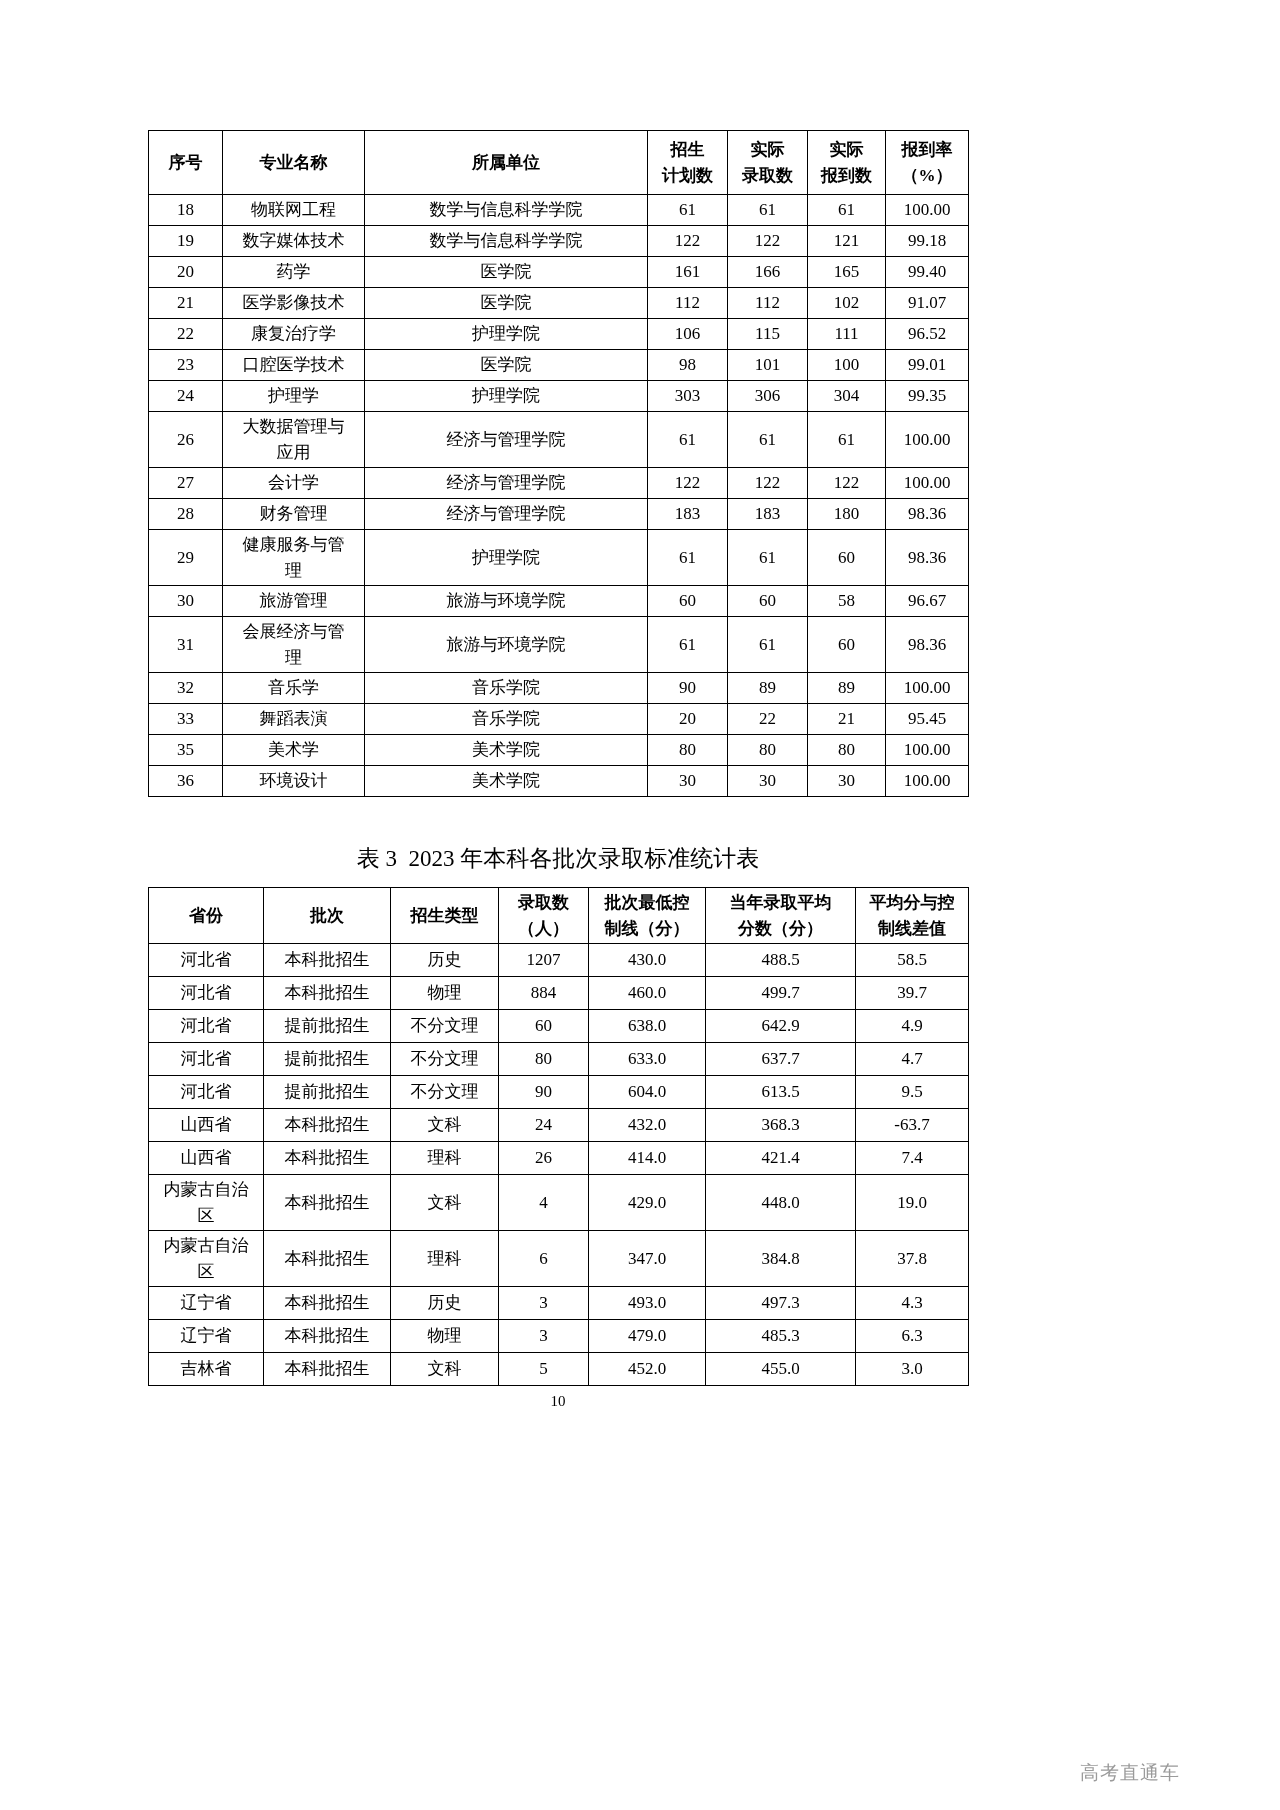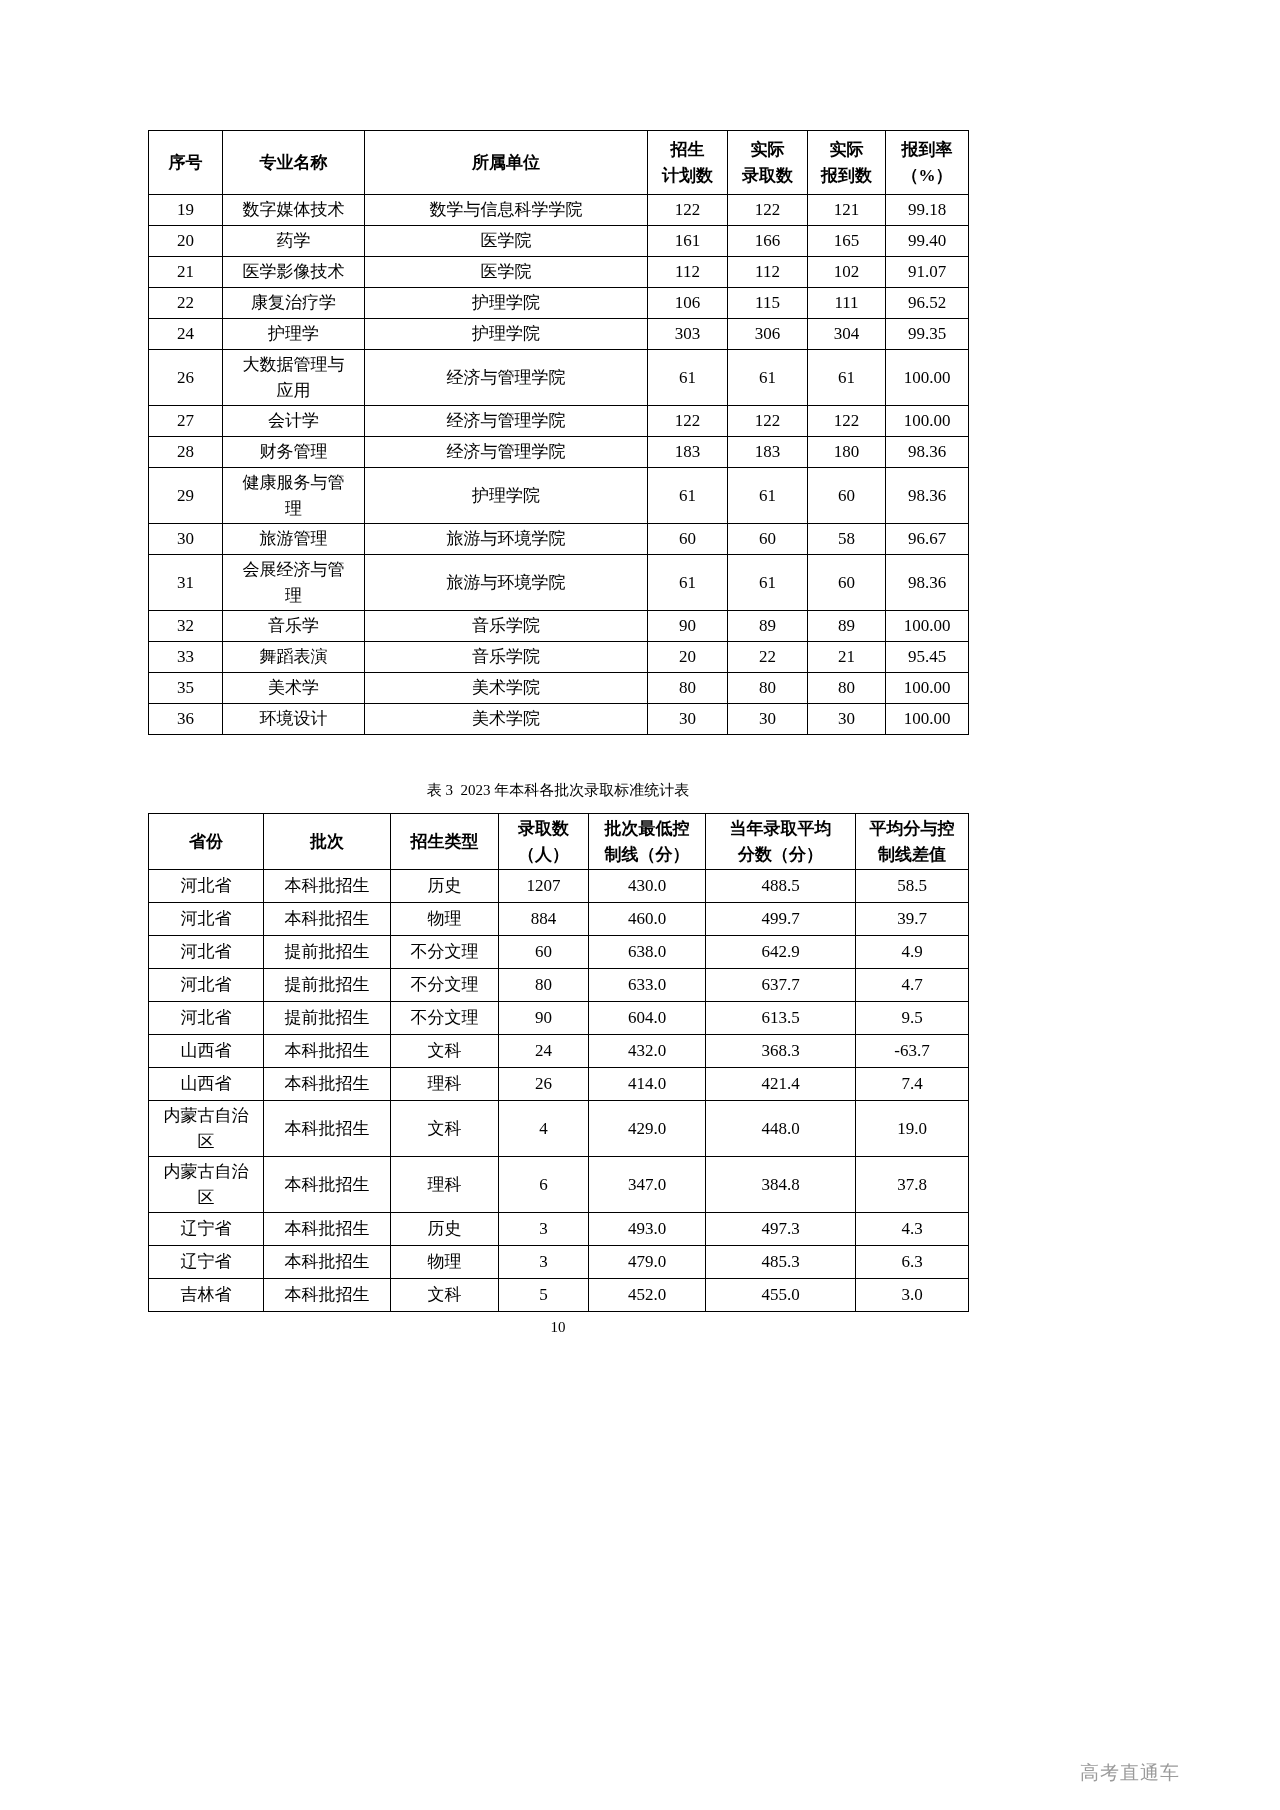--- a/index.html
+++ b/index.html
@@ -40,21 +40,21 @@
 
   
   .t1c1{width:74px;} .t1c2{width:142px;} .t1c3{width:283px;}
   .t1c4{width:80px;} .t1c5{width:80px;} .t1c6{width:78px;} .t1c7{width:83px;}
   
   .t2c1{width:115px;} .t2c2{width:127px;} .t2c3{width:108px;}
   .t2c4{width:90px;} .t2c5{width:117px;} .t2c6{width:150px;} .t2c7{width:113px;}
 
   .caption {
     text-align:center;
-    font-size:15px;
+    font-size:23px;
     white-space:pre;
     margin:46px 0 13px 0;
   }
   .page-number {
     text-align:center;
     font-size:15px;
     margin-top:7px;
   }
   .watermark {
     position:absolute;
@@ -92,20 +92,29 @@
             <th>实际
 录取数</th>
             <th>实际
 报到数</th>
             <th>报到率
 （%）</th>
           </tr>
       </thead>
       <tbody id="t1-body">
           <tr>
+            <td>18</td>
+            <td>物联网工程</td>
+            <td>数学与信息科学学院</td>
+            <td>61</td>
+            <td>61</td>
+            <td>61</td>
+            <td>100.00</td>
+          </tr>
+          <tr>
             <td>19</td>
             <td>数字媒体技术</td>
             <td>数学与信息科学学院</td>
             <td>122</td>
             <td>122</td>
             <td>121</td>
             <td>99.18</td>
           </tr>
           <tr>
             <td>20</td>
@@ -126,20 +135,29 @@
             <td>91.07</td>
           </tr>
           <tr>
             <td>22</td>
             <td>康复治疗学</td>
             <td>护理学院</td>
             <td>106</td>
             <td>115</td>
             <td>111</td>
             <td>96.52</td>
+          </tr>
+          <tr>
+            <td>23</td>
+            <td>口腔医学技术</td>
+            <td>医学院</td>
+            <td>98</td>
+            <td>101</td>
+            <td>100</td>
+            <td>99.01</td>
           </tr>
           <tr>
             <td>24</td>
             <td>护理学</td>
             <td>护理学院</td>
             <td>303</td>
             <td>306</td>
             <td>304</td>
             <td>99.35</td>
           </tr>

